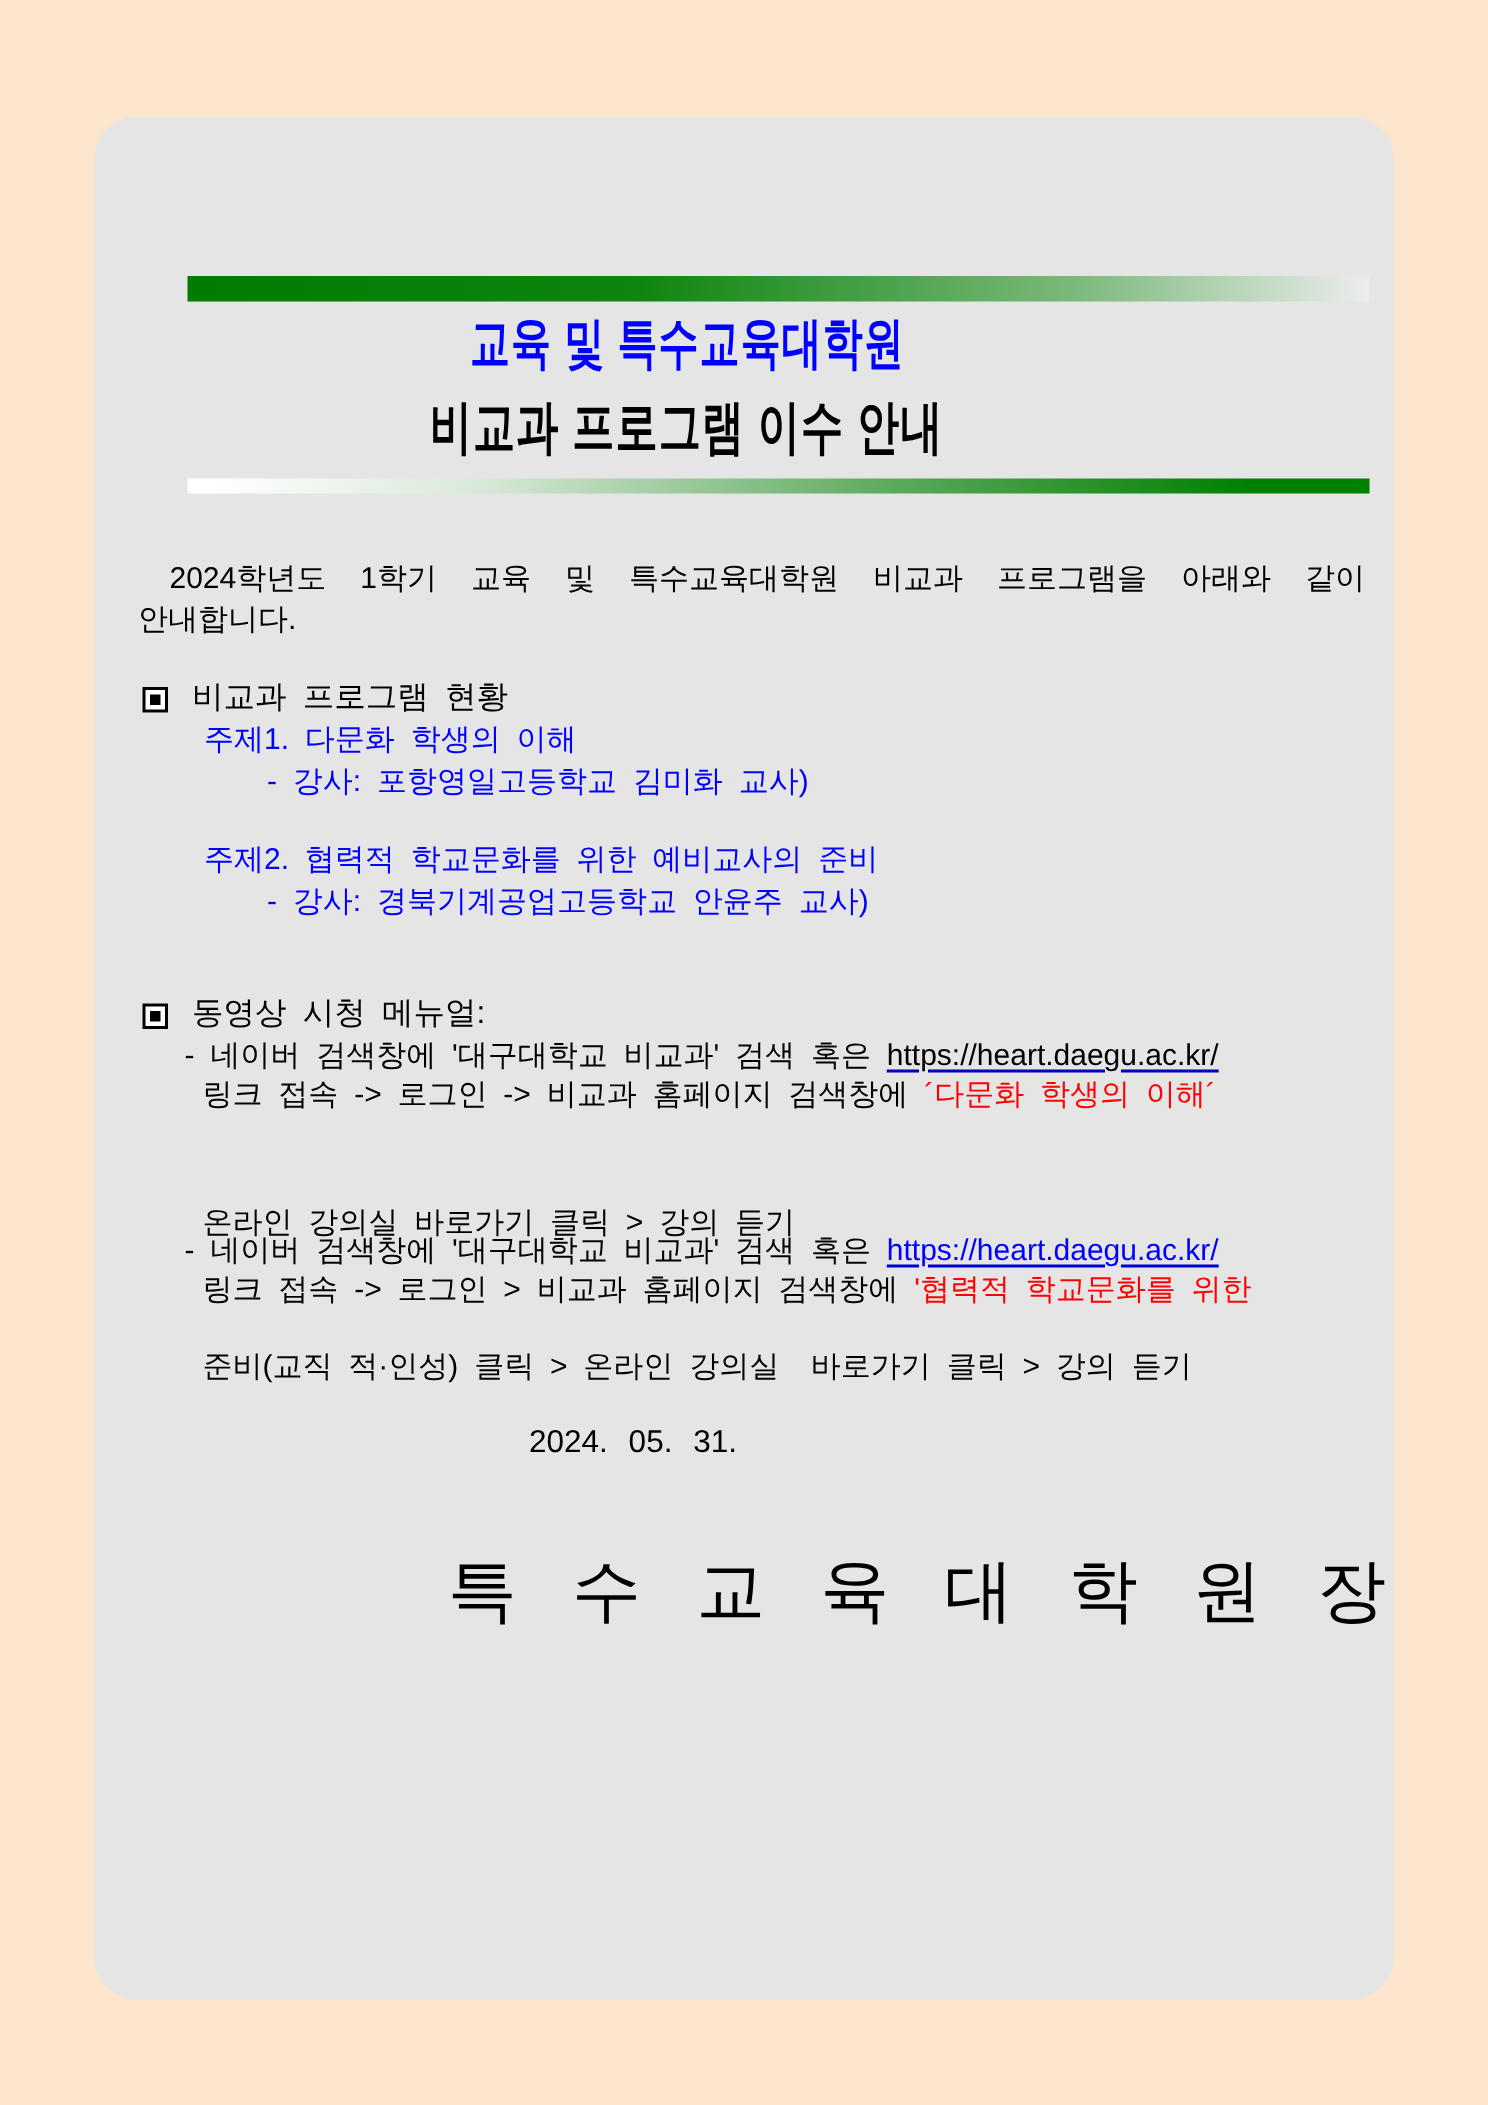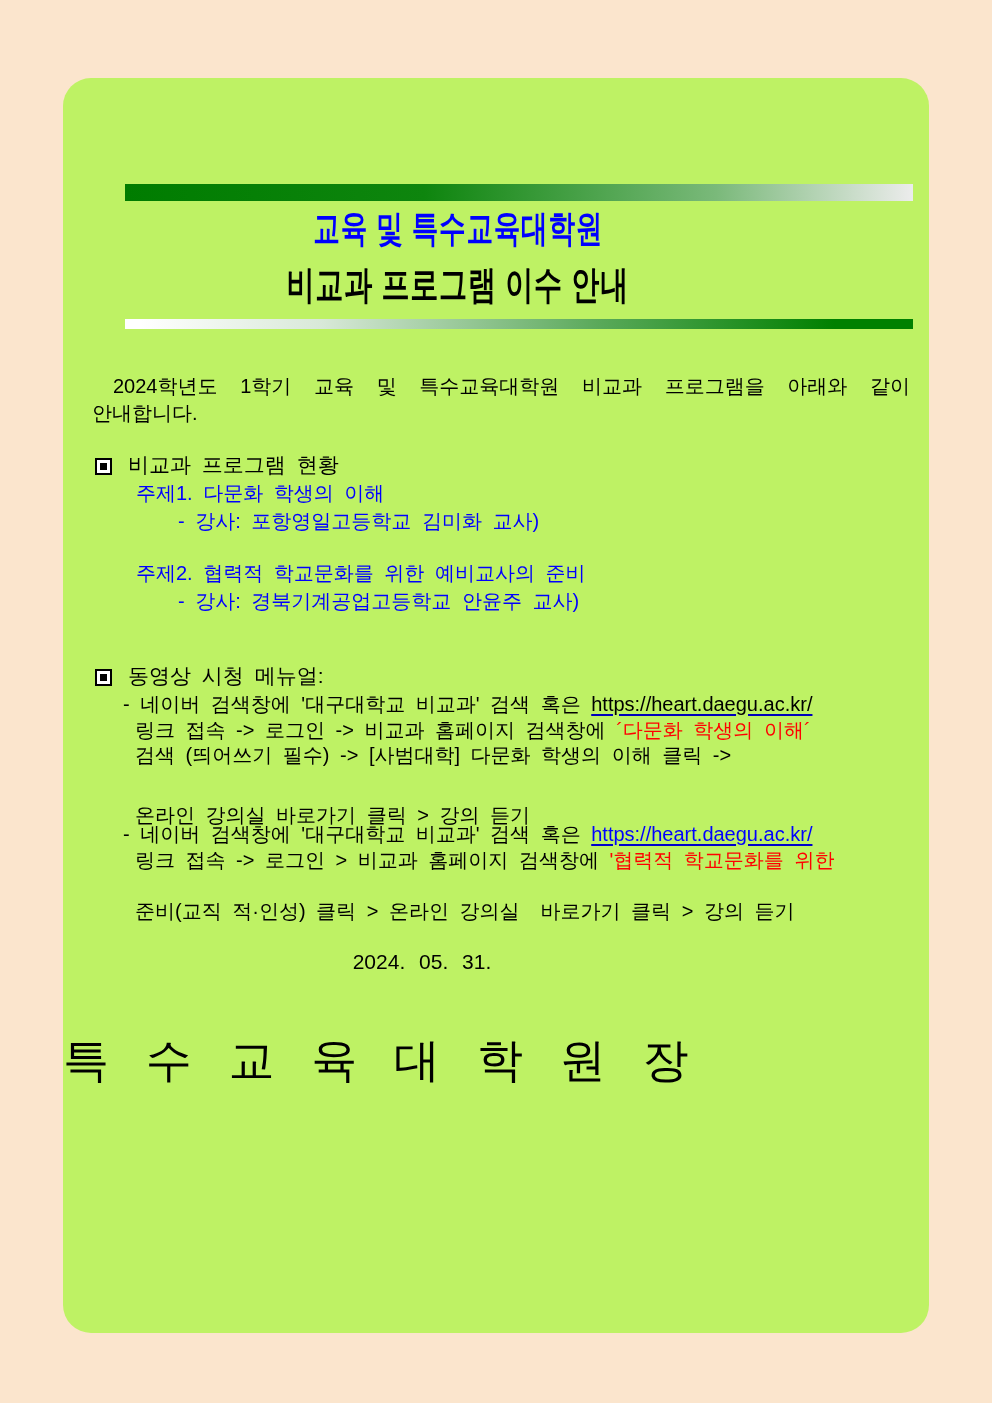--- a/index.html
+++ b/index.html
@@ -5,21 +5,21 @@
   html,body{margin:0;padding:0;}
   body{
     width:992px;height:1403px;
     background:#fbe5cd;
     font-family:"Liberation Sans","DejaVu Sans",sans-serif;
     position:relative;
     -webkit-font-smoothing:antialiased;
   }
   .card{
     position:absolute;left:63px;top:78px;width:866px;height:1255px;
-    background:#bef264;border-radius:28px;
+    background:#e5e5e5;border-radius:28px;
   }
   .abs{position:absolute;white-space:pre;}
   .top-bar{
     position:absolute;left:62px;top:106px;width:788px;height:17px;
     background:linear-gradient(to right,#007c00 0%,#0e850e 38%,#7ab97a 75%,#ececec 100%);
   }
   .bottom-bar{
     position:absolute;left:62px;top:241px;width:788px;height:10px;
     background:linear-gradient(to right,#ffffff 2%,#d8e8d8 25%,#5aa95a 60%,#008000 90%);
   }
@@ -37,21 +37,21 @@
   .bullet{
     position:absolute;width:13px;height:13px;border:2px solid #000;background:#fff;
   }
   .bullet::after{content:"";position:absolute;left:3px;top:3px;width:7px;height:7px;background:#000;}
   .blue{color:#0000ff;}
   .red{color:#ff0000;}
   .link1{color:#000000;text-decoration:underline;text-decoration-color:#0000bb;text-decoration-thickness:2px;text-underline-offset:3px;cursor:pointer;}
   .link2{color:#0000ff;text-decoration:underline;text-decoration-color:#0000cc;text-decoration-thickness:2px;text-underline-offset:3px;cursor:pointer;}
   .date-row{left:0;width:830px;text-align:center;padding-right:112px;box-sizing:border-box;top:872px;font-size:21px;color:#000;word-spacing:8px;}
   .sig-row{
-    left:0;width:866px;text-align:left;top:952px;
+    left:0;width:866px;text-align:right;top:952px;
     font-size:46px;color:#000;letter-spacing:5px;word-spacing:14px;font-weight:normal;
   }
 </style>
 </head>
 <body>
 
 <div class="card">
 
   <div class="top-bar"></div>
 
@@ -74,21 +74,20 @@
   <div class="abs t blue" style="left:115px;top:432px;">- 강사: 포항영일고등학교 김미화 교사)</div>
 
   <div class="abs t blue" style="left:73px;top:484px;">주제2. 협력적 학교문화를 위한 예비교사의 준비</div>
   <div class="abs t blue" style="left:115px;top:512px;">- 강사: 경북기계공업고등학교 안윤주 교사)</div>
 
   <div class="bullet" style="left:32px;top:591px;"></div>
   <div class="abs t sec-head" style="left:65px;top:587px;">동영상 시청 메뉴얼:</div>
 
   <div class="abs t" style="left:60px;top:615px;"><span>- 네이버 검색창에 '대구대학교 비교과' 검색 혹은 </span><span class="link1">https://heart.daegu.ac.kr/</span></div>
   <div class="abs t" style="left:72px;top:641px;"><span>링크 접속 -&gt; 로그인 -&gt; 비교과 홈페이지 검색창에 </span><span class="red">´다문화 학생의 이해´</span></div>
-  <div class="abs t" style="left:72px;top:666px;">검색 (띄어쓰기 필수) -&gt; [사범대학] 다문화 학생의 이해 클릭 -&gt;</div>
   <div class="abs t" style="left:72px;top:691px;margin-top:35px;">온라인 강의실 바로가기 클릭 &gt; 강의 듣기</div>
 
   <div class="abs t" style="left:60px;top:745px;"><span>- 네이버 검색창에 '대구대학교 비교과' 검색 혹은 </span><span class="link2">https://heart.daegu.ac.kr/</span></div>
   <div class="abs t" style="left:72px;top:771px;"><span>링크 접속 -&gt; 로그인 &gt; 비교과 홈페이지 검색창에 </span><span class="red">'협력적 학교문화를 위한</span></div>
   <div class="abs t" style="left:72px;top:822px;">준비(교직 적·인성) 클릭 &gt; 온라인 강의실  바로가기 클릭 &gt; 강의 듣기</div>
 
   <div class="abs date-row">2024. 05. 31.</div>
 
   <div class="abs sig-row">특 수 교 육 대 학 원 장</div>
 

